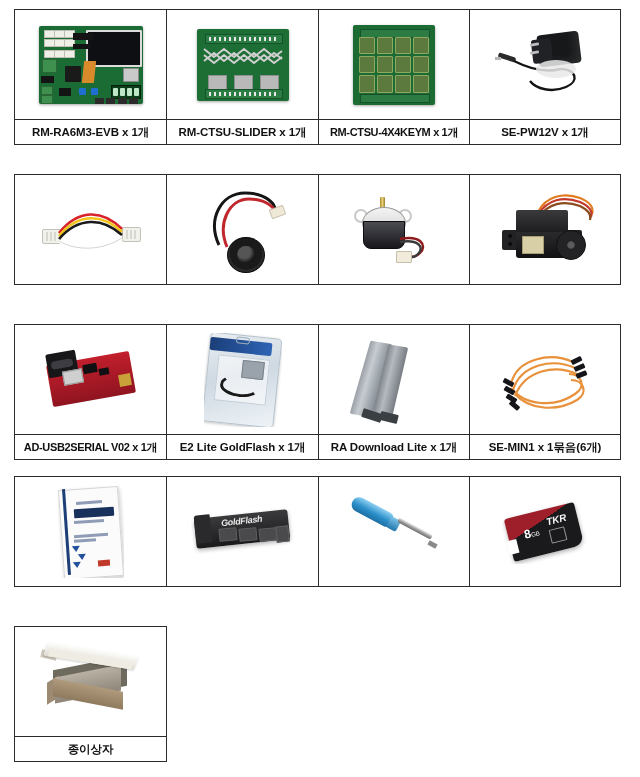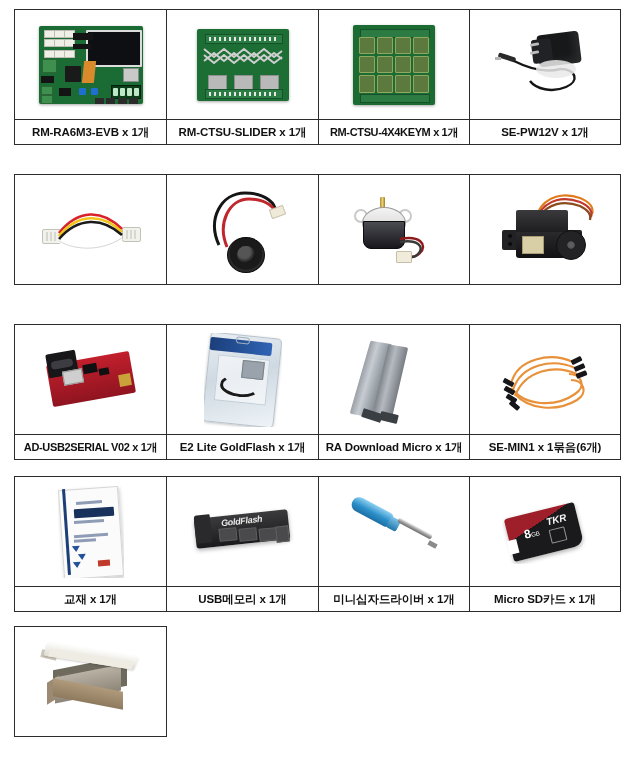--- a/index.html
+++ b/index.html
@@ -764,21 +764,21 @@
             <div class="tip" style="left:76px; top:14px; transform:rotate(-26deg);"></div>
             <div class="tip" style="left:79px; top:21px; transform:rotate(-24deg);"></div>
             <div class="tip" style="left:81px; top:28px; transform:rotate(-22deg);"></div>
           </div>
         </div>
       </td>
     </tr>
     <tr>
       <td class="label-cell sm">AD-USB2SERIAL V02 x 1개</td>
       <td class="label-cell">E2 Lite GoldFlash x 1개</td>
-      <td class="label-cell">RA Download Micro x 1개</td>
+      <td class="label-cell">RA Download Lite x 1개</td>
       <td class="label-cell">SE-MIN1 x 1묶음(6개)</td>
     </tr>
   </tbody>
     </table>
 
   <table class="row-table" style="left:14px; top:476px; width:606px;">
     <colgroup>
         <col style="width:152px">
         <col style="width:152px">
         <col style="width:151px">
@@ -833,26 +833,20 @@
             <div class="tkr">TKR</div>
             <div class="cap8">
               <span>8</span><small>GB</small>
             </div>
             <div class="mk"></div>
             <div class="notch"></div>
           </div>
         </div>
       </td>
     </tr>
-    <tr>
-      <td class="label-cell">교재 x 1개</td>
-      <td class="label-cell">USB메모리 x 1개</td>
-      <td class="label-cell">미니십자드라이버 x 1개</td>
-      <td class="label-cell">Micro SD카드 x 1개</td>
-    </tr>
   </tbody>
     </table>
 
   <table class="row-table" style="left:14px; top:626px; width:152px;">
     <colgroup>
         <col style="width:152px">
       </colgroup>
     <tbody>
         <tr>
       <td class="img-cell">
@@ -862,16 +856,19 @@
             <div class="side"></div>
             <div class="inner"></div>
             <div class="front"></div>
             <div class="tabl"></div>
             <div class="lid"></div>
             <div class="lid2"></div>
           </div>
         </div>
       </td>
     </tr>
+    <tr>
+      <td class="label-cell">종이상자</td>
+    </tr>
   </tbody>
     </table>
 
 </div>
 
 </body></html>

